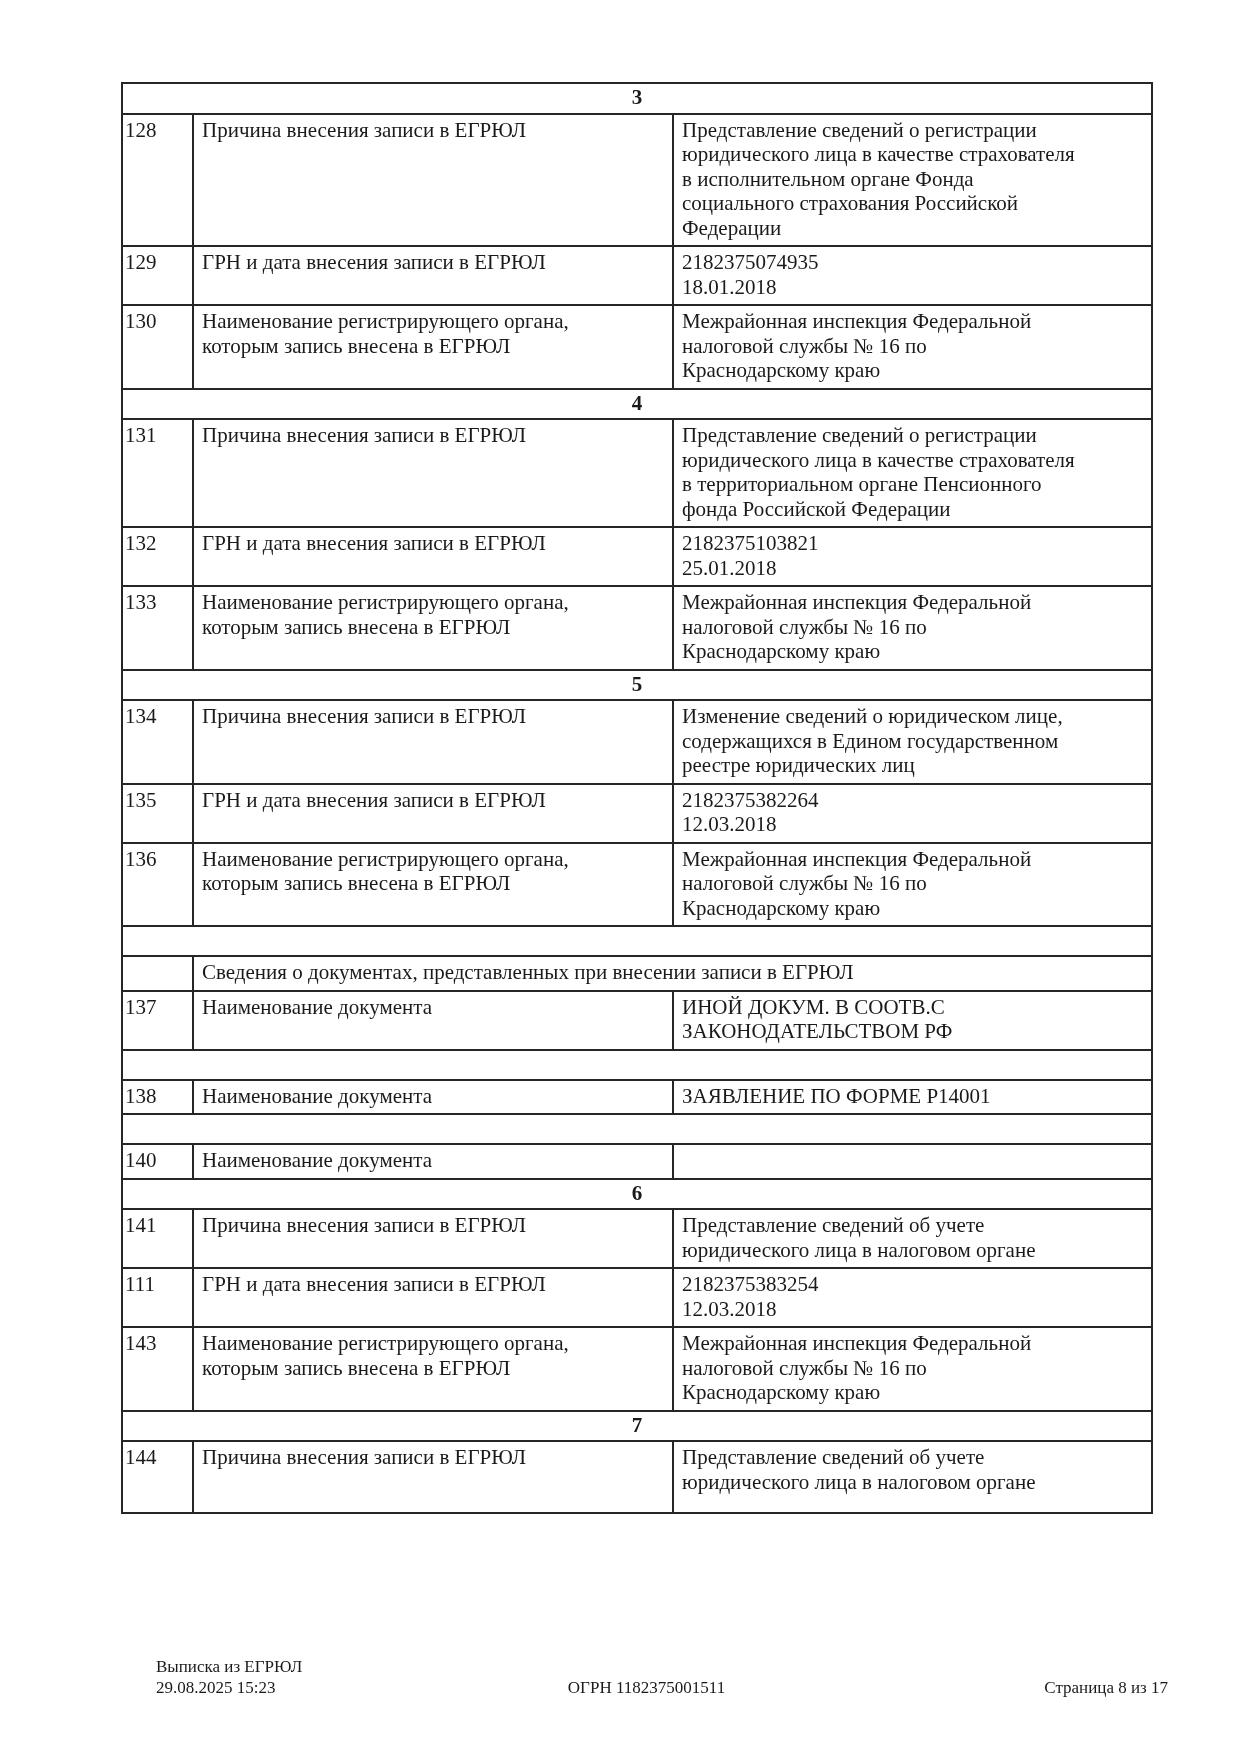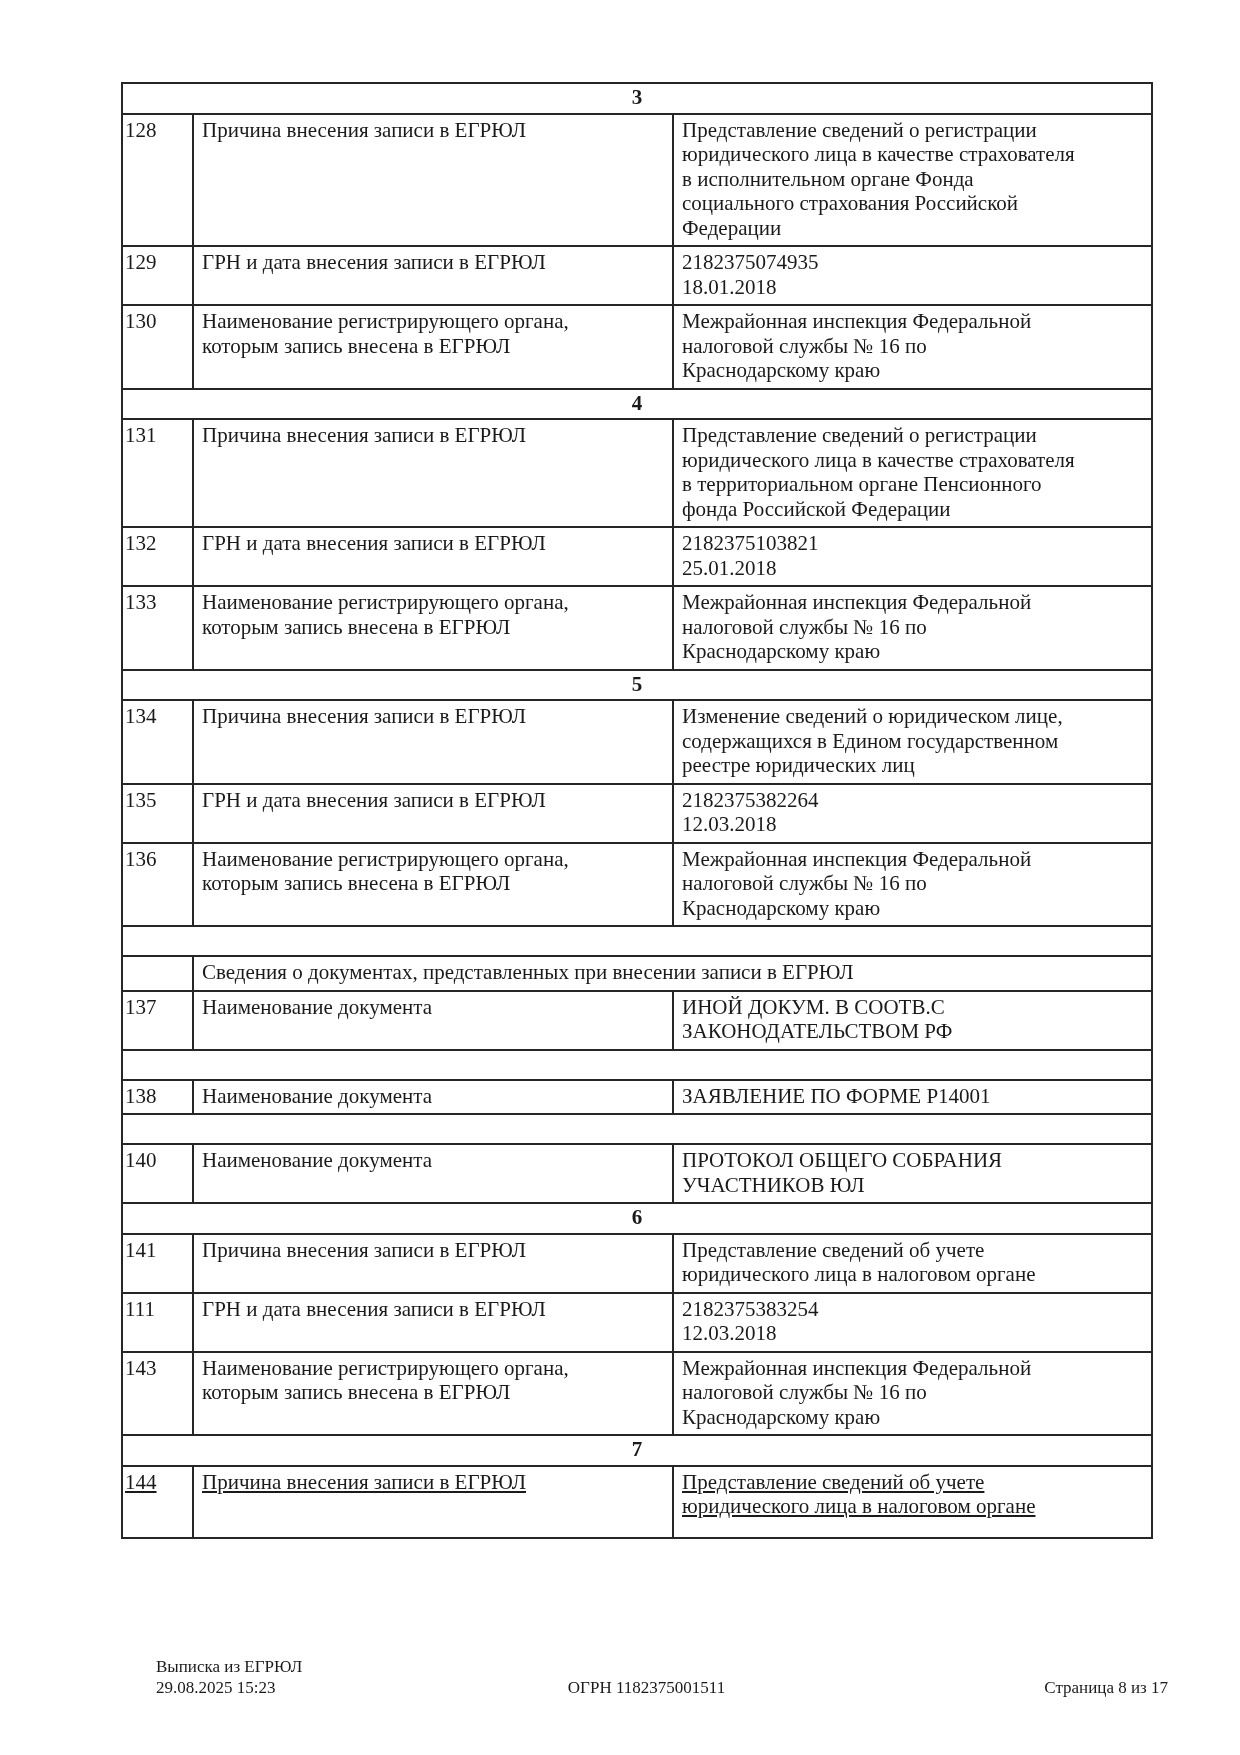--- a/index.html
+++ b/index.html
@@ -46,21 +46,21 @@
   .val { flex: 1 1 auto; }
   .sec {
     flex: 1 1 auto;
     text-align: center;
     font-weight: bold;
     padding-top: 1px;
     padding-bottom: 3px;
   }
   .full { flex: 1 1 auto; min-height: 28px; }
   .span { flex: 1 1 auto; }
-  .trow.tall .cell { padding-bottom: 18px; text-decoration: underline; }
+  .trow.tall .cell { padding-bottom: 18px; }
   .footer {
     position: absolute;
     left: 121px;
     width: 1047px;
     top: 1656px;
     font-size: 17px;
     line-height: 21px;
   }
   .footer-left { position: absolute; left: 0; top: 0; margin-left: 35px; }
   .footer-center { position: absolute; left: 4px; right: 0; top: 21px; text-align: center; }
@@ -187,22 +187,20 @@
     </div>
 
 
     <div class="trow">
       <div class="cell full"></div>
     </div>
 
     <div class="trow">
       <div class="cell num">140</div>
       <div class="cell lbl">Наименование документа</div>
-      <div class="cell val">ПРОТОКОЛ ОБЩЕГО СОБРАНИЯ
-УЧАСТНИКОВ ЮЛ</div>
     </div>
 
     <div class="trow">
       <div class="cell sec">6</div>
     </div>
 
     <div class="trow">
       <div class="cell num">141</div>
       <div class="cell lbl">Причина внесения записи в ЕГРЮЛ</div>
       <div class="cell val">Представление сведений об учете

